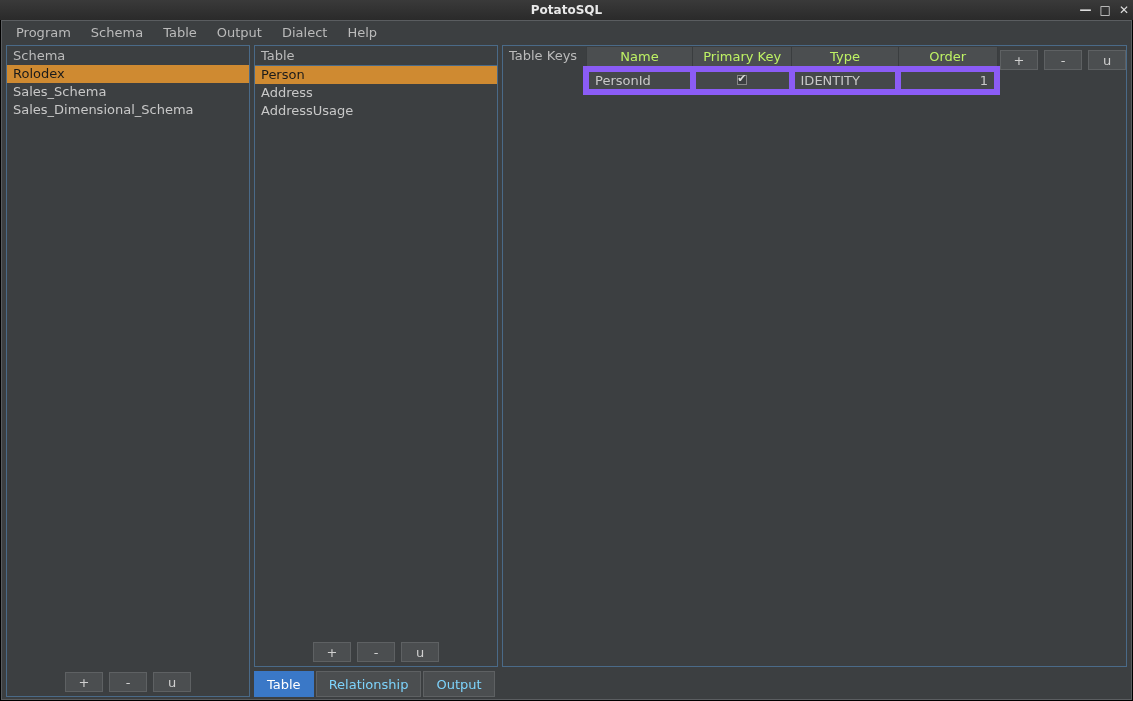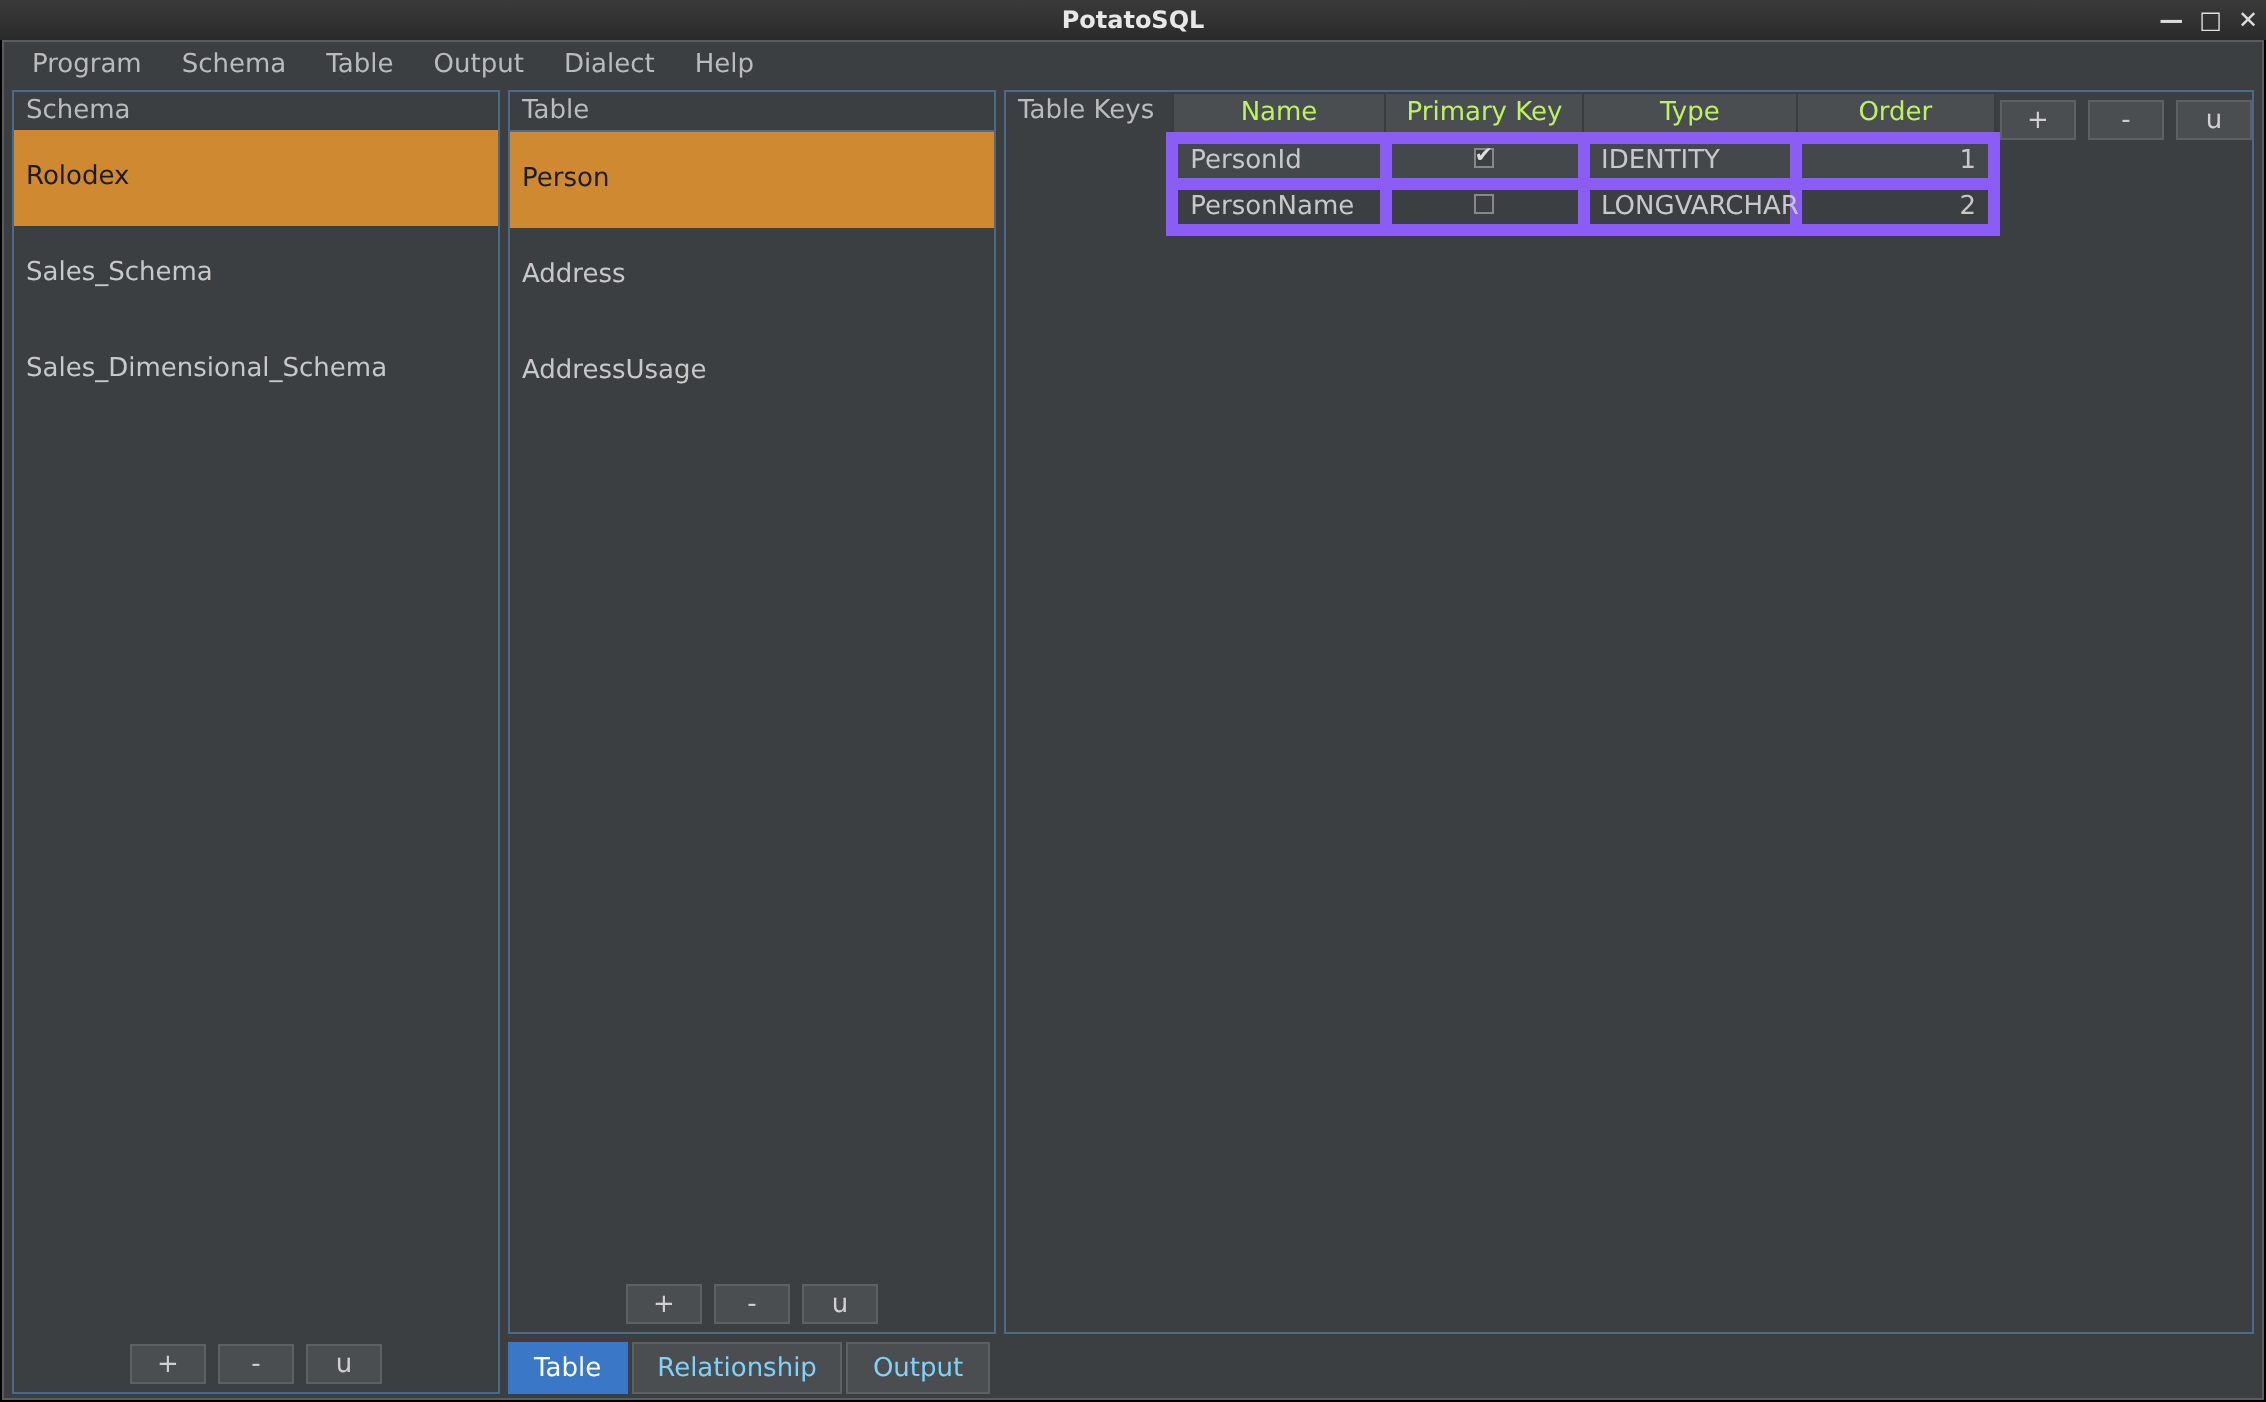--- a/index.html
+++ b/index.html
@@ -85,21 +85,21 @@
   .tabs-row { height: 26px; display: flex; align-items: stretch; gap: 2px; padding-left: 0; }
 
   .listbox {
     flex: 1;
     background: #3c3f41;
     overflow: auto;
     border-top: 1px solid #4a6a88;
   }
   .schema-panel .listbox { border-top: none; }
   .list-item {
-    padding: 16px 6px;
+    padding: 1px 6px;
     color: #c8c8c8;
     cursor: pointer;
     line-height: 16px;
   }
   .list-item.selected {
     background: #cf8a31;
     color: #1b1b1b;
   }
 
   .btnbar {
@@ -257,26 +257,20 @@
                   <th>Order</th>
                 </tr>
               </thead>
               <tbody>
                 <tr>
                   <td>PersonId</td>
                   <td class="center"><span class="chk checked"></span></td>
                   <td>IDENTITY</td>
                   <td class="right">1</td>
                 </tr>
-                <tr>
-                  <td>PersonName</td>
-                  <td class="center"><span class="chk"></span></td>
-                  <td>LONGVARCHAR</td>
-                  <td class="right">2</td>
-                </tr>
               </tbody>
             </table>
           </div>
           <div class="btnbar">
             <span class="btn">+</span>
             <span class="btn">-</span>
             <span class="btn">u</span>
           </div>
         </div>
 

